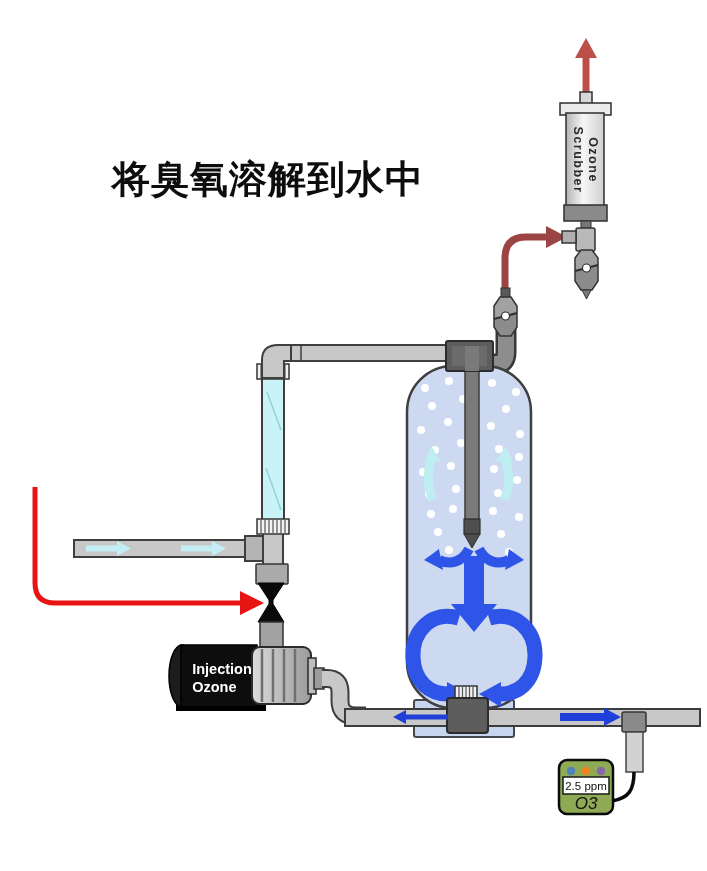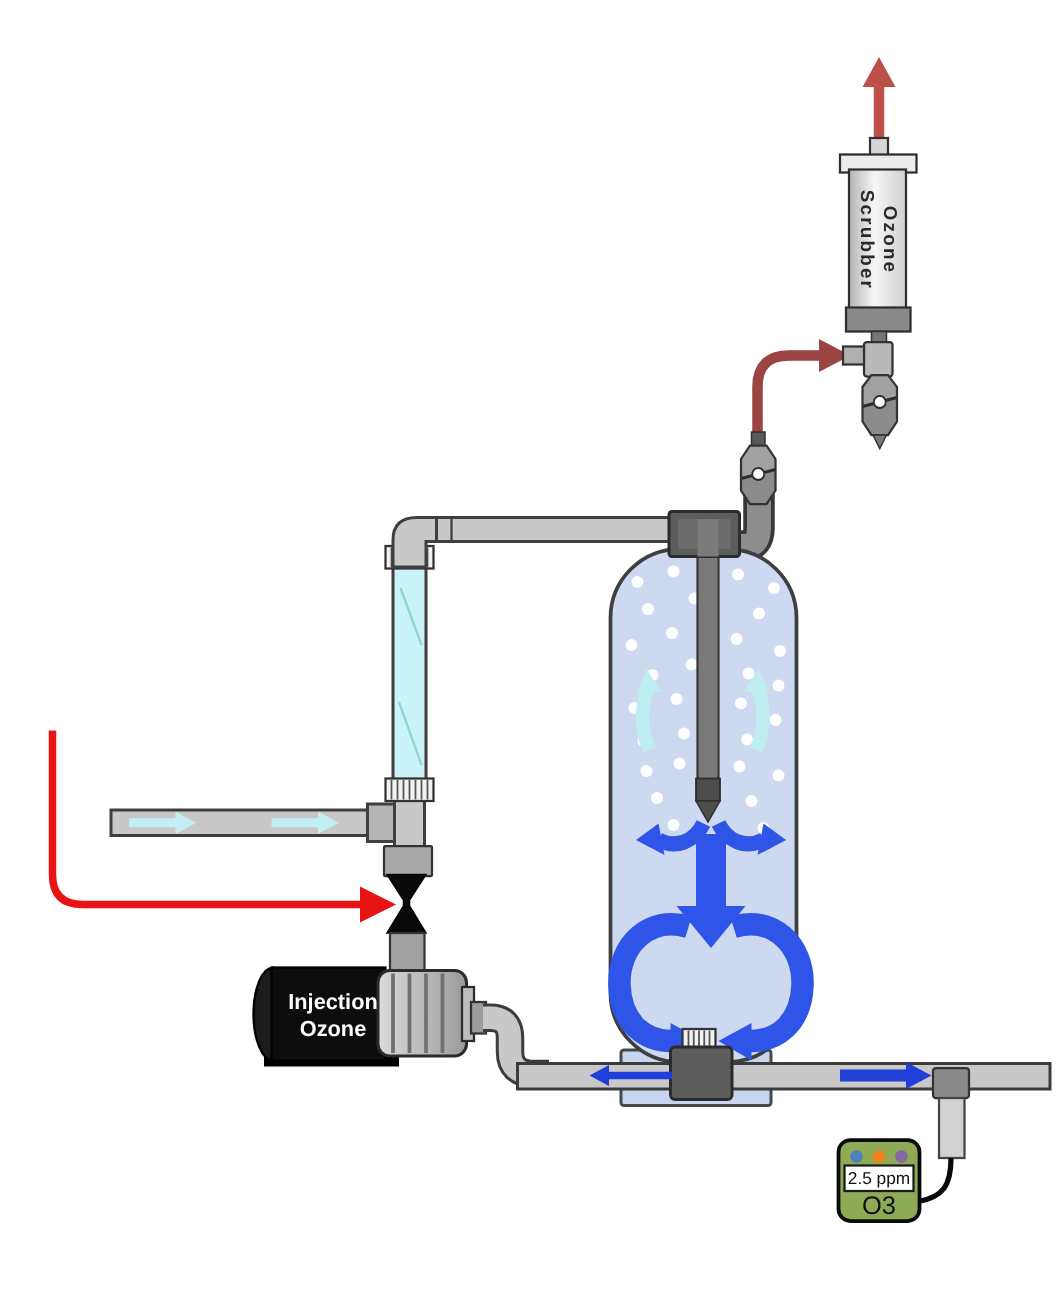--- a/index.html
+++ b/index.html
@@ -6,25 +6,25 @@
   #stage{position:relative;width:707px;height:871px;background:#ffffff;overflow:hidden;
          font-family:"Liberation Sans", sans-serif;}
   #stage svg{position:absolute;left:0;top:0;}
   .overlay{position:absolute;white-space:nowrap;}
   .heading{left:112px;top:158px;font-size:38px;font-weight:bold;line-height:43px;
            color:#0d0d0d;letter-spacing:1px;font-family:"DejaVu Sans", sans-serif;}
   .scrubber-label{left:585px;top:160px;transform:translate(-50%,-50%) rotate(90deg);
            font-size:12.5px;font-weight:bold;line-height:15px;letter-spacing:1.5px;
            color:#2a2a2a;text-align:center;}
   .pump-label{left:222px;top:678px;transform:translate(-50%,-50%);
-           font-size:14.5px;font-weight:bold;line-height:17.5px;color:#ffffff;text-align:center;}
+           font-size:14.5px;font-weight:bold;line-height:17.5px;color:#ffffff;text-align:left;}
   .meter-reading{left:586px;top:786px;transform:translate(-50%,-50%);
            font-size:11.5px;color:#111;}
   .meter-gas{left:586px;top:804px;transform:translate(-50%,-50%);
-           font-size:17px;color:#111;}
+           font-size:17px;color:#111;font-style:italic;}
 </style>
 </head>
 <body>
 
 <div id="stage">
 <svg width="707" height="871" viewBox="0 0 707 871">
   <defs>
     <linearGradient id="gBody" x1="0" y1="0" x2="1" y2="0">
       <stop offset="0" stop-color="#b4b4b4"></stop>
           <stop offset="0.45" stop-color="#f6f6f6"></stop>
@@ -223,20 +223,21 @@
   <g>
     <rect x="559" y="760" width="54" height="54" rx="8" fill="#8faa55" stroke="#0a0a0a" stroke-width="2.5"></rect>
     <circle cx="571" cy="771" r="4.2" fill="#4f81bd"></circle>
     <circle cx="586" cy="771" r="4.2" fill="#f2821e"></circle>
     <circle cx="601" cy="771" r="4.2" fill="#8468a8"></circle>
     <rect x="563" y="777" width="46" height="17" fill="#ffffff" stroke="#1a1a1a" stroke-width="1.5"></rect>
   </g>
 </svg>
 
 <div class="overlay heading">
+  <div>将臭氧溶解到水中</div>
 </div>
 
 <div class="overlay scrubber-label">
   <div>Ozone</div>
   <div>Scrubber</div>
 </div>
 
 <div class="overlay pump-label">
   <div>Injection</div>
   <div>Ozone</div>

